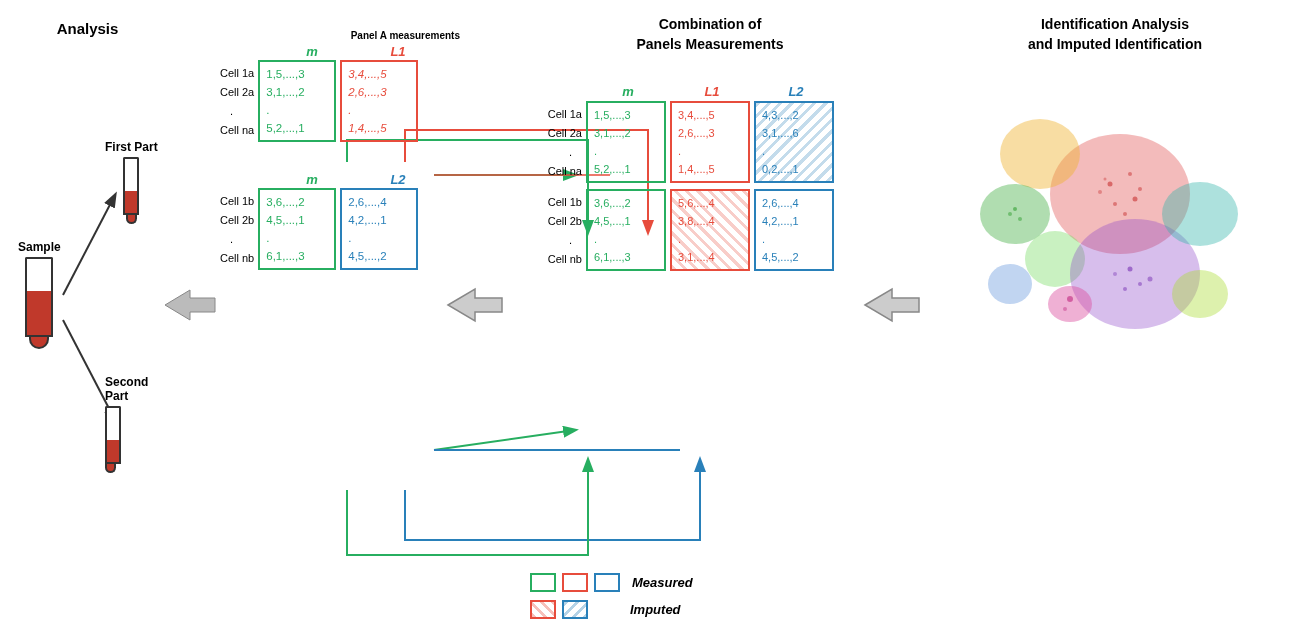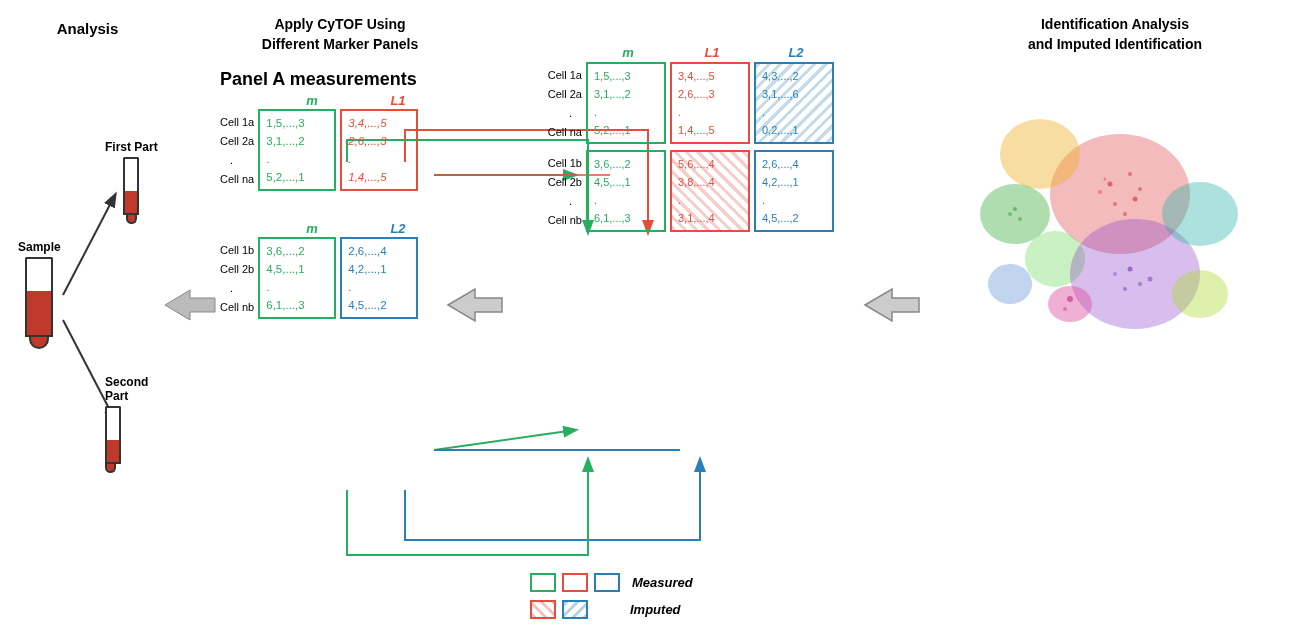--- a/index.html
+++ b/index.html
@@ -93,27 +93,23 @@
 
     <div style="position:absolute; left:95px; top:355px; display:flex; flex-direction:column; align-items:flex-start;">
       <div style="font-weight:bold; font-size:12px; margin-bottom:3px;">Second Part</div>
       <div style="width:16px; height:8px; background:#fff; border:2px solid #333; border-bottom:none; border-radius:2px 2px 0 0;"></div>
       <div style="width:16px; height:50px; border:2px solid #333; border-top:none; background:linear-gradient(to bottom, white 55%, #c0392b 55%);"></div>
       <div style="width:11px; height:9px; border:2px solid #333; border-top:none; border-radius:0 0 6px 6px; background:#c0392b;"></div>
     </div>
   </div>
 
   <div style="position:absolute; left:220px; top:15px; width:240px;">
-    <div style="text-align:center; font-weight:bold; font-size:14px; line-height:1.4;">
-      <span>Apply CyTOF Using</span><br>
-      <span>Different Marker Panels</span>
-    </div>
 
     <div style="margin-top:15px;">
-      <div style="font-weight:bold; font-size:18px; margin-bottom:3px;">Panel A measurements</div>
+      <div style="font-weight:bold; font-size:10px; margin-bottom:3px;text-align:right;">Panel A measurements</div>
 
       <div style="display:flex; gap:6px; margin-left:52px; margin-bottom:1px;">
         <div style="width:80px; text-align:center; font-weight:bold; font-style:italic; color:#27ae60; font-size:13px;">m</div>
         <div style="width:80px; text-align:center; font-weight:bold; font-style:italic; color:#e74c3c; font-size:13px;">L1</div>
       </div>
 
       <div style="display:flex; align-items:flex-start; gap:0;">
 
         <div style="display:flex; flex-direction:column; gap:1px; padding-top:4px;">
           <div style="font-size:11px; height:18px; line-height:18px;">Cell 1a</div>
@@ -150,20 +146,24 @@
           3,6,...,2<br>4,5,...,1<br>.<br>6,1,...,3
         </div>
         <div style="border:2.5px solid #2980b9; padding:3px 6px; min-width:78px; margin-left:4px; color:#2980b9; font-size:11.5px; line-height:18px;">
           2,6,...,4<br>4,2,...,1<br>.<br>4,5,...,2
         </div>
       </div>
     </div>
   </div>
 
   <div style="position:absolute; left:530px; top:15px; width:360px;">
+    <div style="text-align:center; font-weight:bold; font-size:14px; line-height:1.4;">
+      <span>Combination of</span><br>
+      <span>Panels Measurements</span>
+    </div>
 
     <div style="margin-top:30px;">
 
       <div style="display:flex; margin-left:58px; gap:4px; margin-bottom:2px;">
         <div style="width:80px; text-align:center; font-weight:bold; font-style:italic; color:#27ae60; font-size:13px;">m</div>
         <div style="width:80px; text-align:center; font-weight:bold; font-style:italic; color:#e74c3c; font-size:13px;">L1</div>
         <div style="width:80px; text-align:center; font-weight:bold; font-style:italic; color:#2980b9; font-size:13px;">L2</div>
       </div>
 
       <div style="display:flex; align-items:flex-start;">

